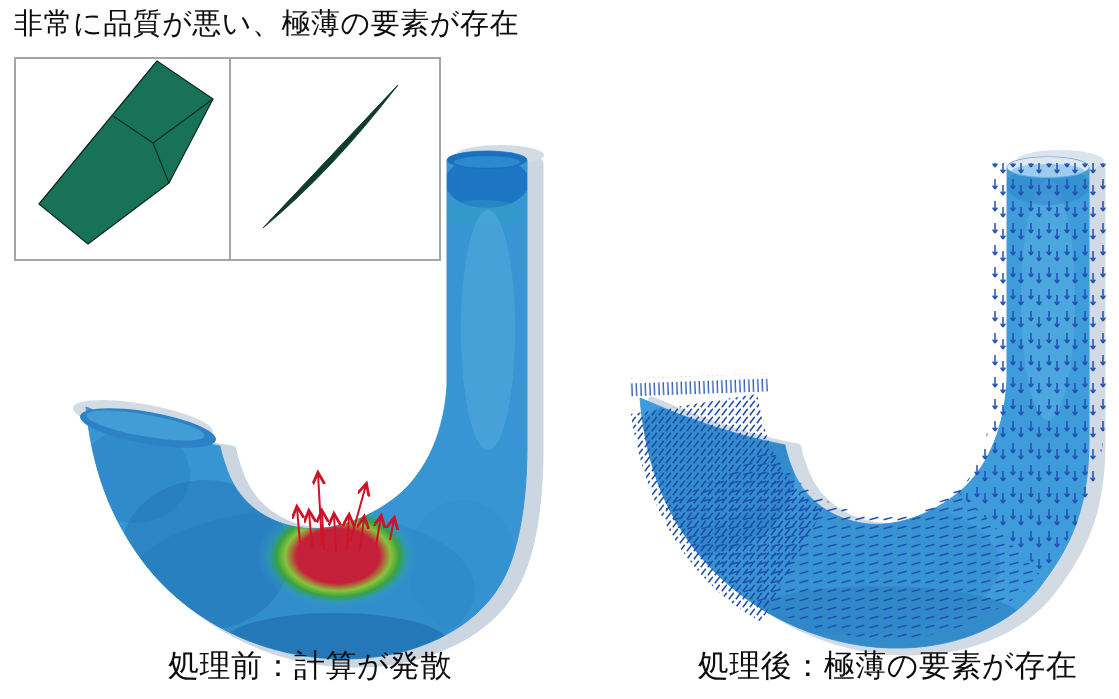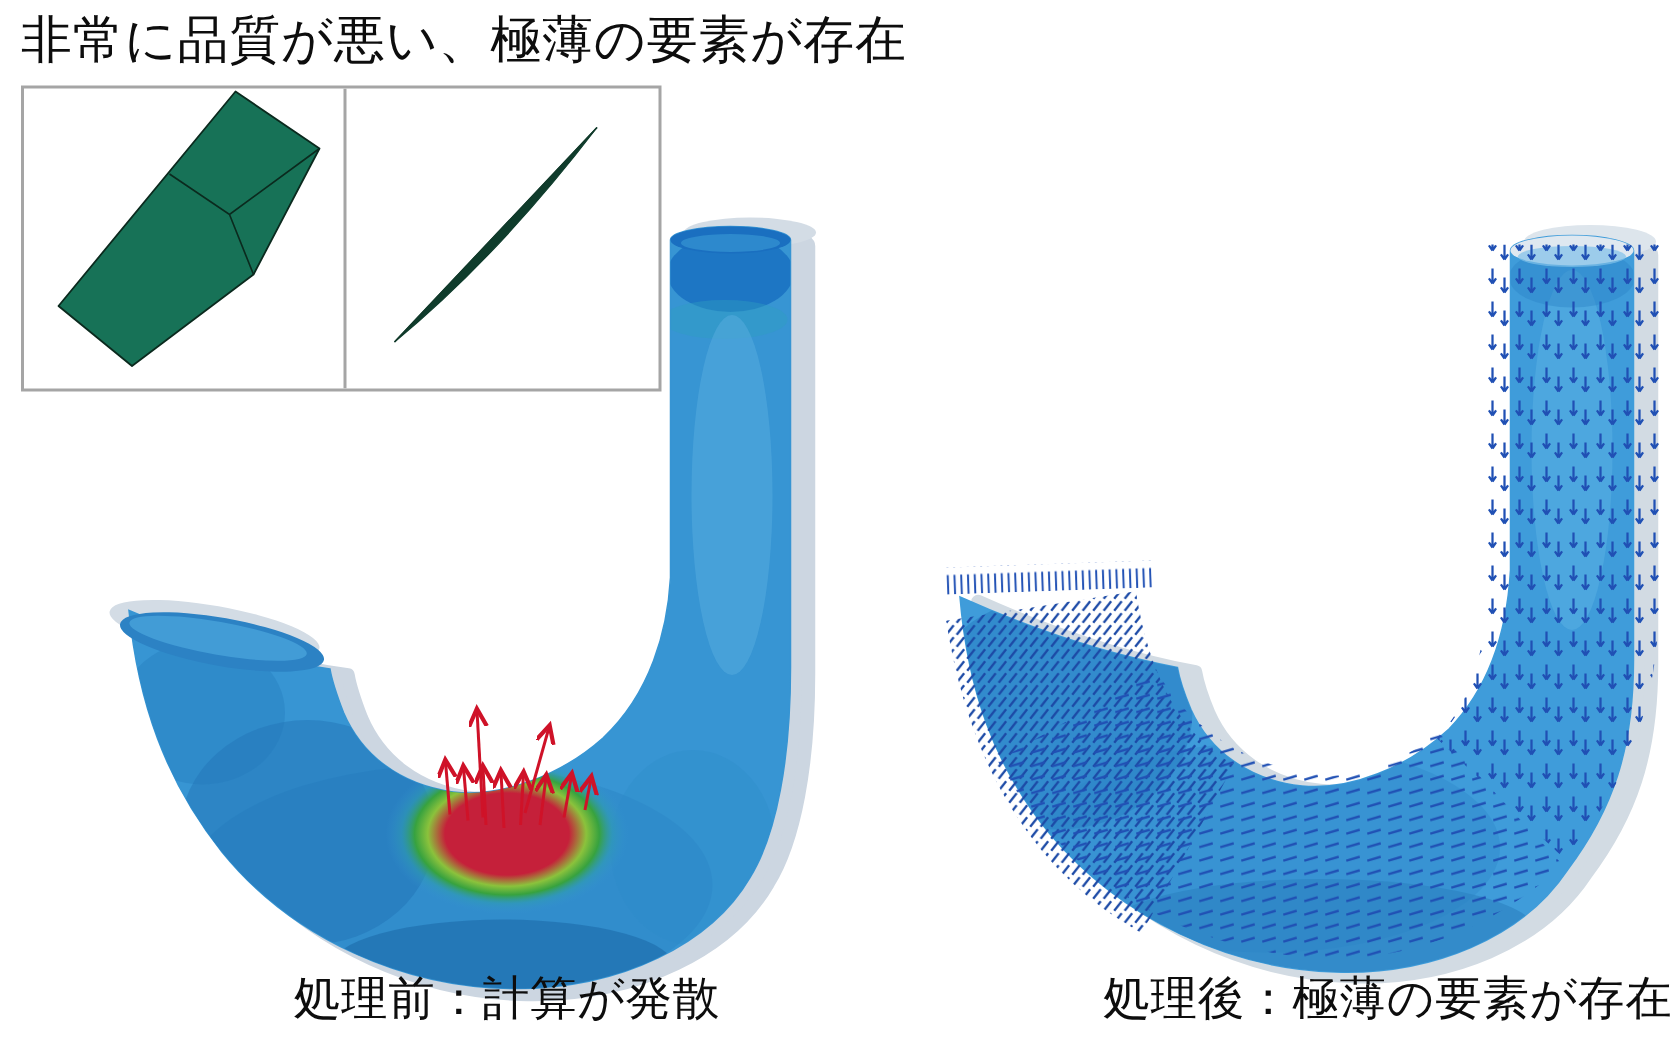--- a/index.html
+++ b/index.html
@@ -7,27 +7,27 @@
     position:relative;
     width:1119px;height:699px;
     background:#ffffff;
     font-family:"Liberation Sans","DejaVu Sans",sans-serif;
     color:#0d0d0d;
     overflow:hidden;
   }
   .scene{position:absolute;left:0;top:0;}
   .title{
     position:absolute;left:14px;top:4px;
-    font-size:34px;font-weight:500;letter-spacing:0.5px;
+    font-size:29px;font-weight:500;letter-spacing:0.5px;
     white-space:nowrap;
   }
   .caption{
     position:absolute;top:645px;
     font-size:31px;font-weight:500;letter-spacing:0.5px;
-    text-align:right;white-space:nowrap;
+    text-align:center;white-space:nowrap;
   }
   .caption.before{left:140px;width:340px;}
   .caption.after{left:660px;width:455px;}
   .inset{
     position:absolute;left:14px;top:57px;
     width:423px;height:200px;
     border:2px solid #a5a5a5;
     background:#ffffff;
   }
 </style>

